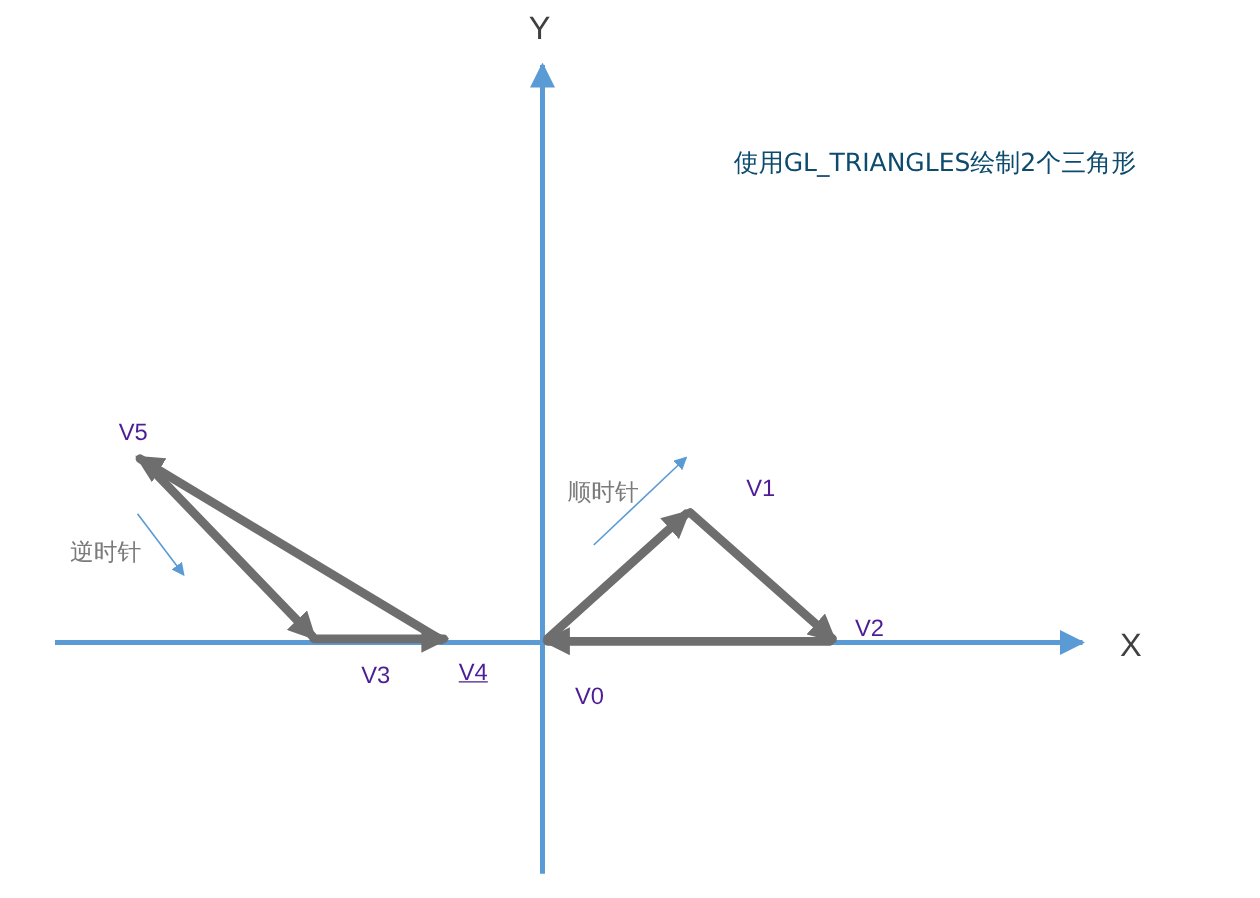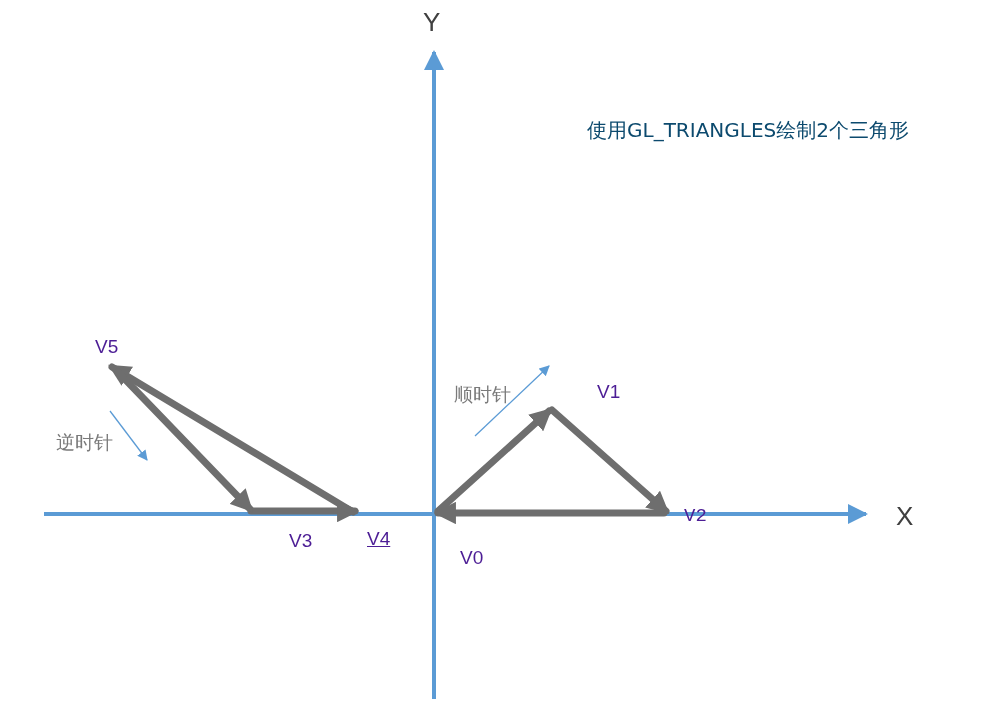--- a/index.html
+++ b/index.html
@@ -82,19 +82,19 @@
   <line x1="110" y1="411" x2="147" y2="460" stroke="#5b9bd5" stroke-width="1.3" marker-end="url(#thinBlueHead)"></line>
 </svg>
 
 <div class="lbl axis-lbl" style="left:423px; top:9px;">Y</div>
 <div class="lbl axis-lbl" style="left:896px; top:503px;">X</div>
 
 <div class="lbl title" style="left:587px; top:120px;">使用GL_TRIANGLES绘制2个三角形</div>
 
 <div class="lbl v-lbl" style="left:460px; top:548px;">V0</div>
 <div class="lbl v-lbl" style="left:561px; top:382px;margin-left:36px;">V1</div>
-<div class="lbl v-lbl" style="left:684px; top:507px;font-family:Liberation Mono, monospace;">V2</div>
+<div class="lbl v-lbl" style="left:684px; top:494px;">V2</div>
 <div class="lbl v-lbl" style="left:261px; top:531px;margin-left:28px;">V3</div>
 <div class="lbl v-lbl" style="left:367px; top:529px;text-decoration:underline;">V4</div>
 <div class="lbl v-lbl" style="left:95px; top:337px;">V5</div>
 
 <div class="lbl dir-lbl" style="left:454px; top:385px;">顺时针</div>
 <div class="lbl dir-lbl" style="left:56px; top:433px;">逆时针</div>
 
 </body></html>

